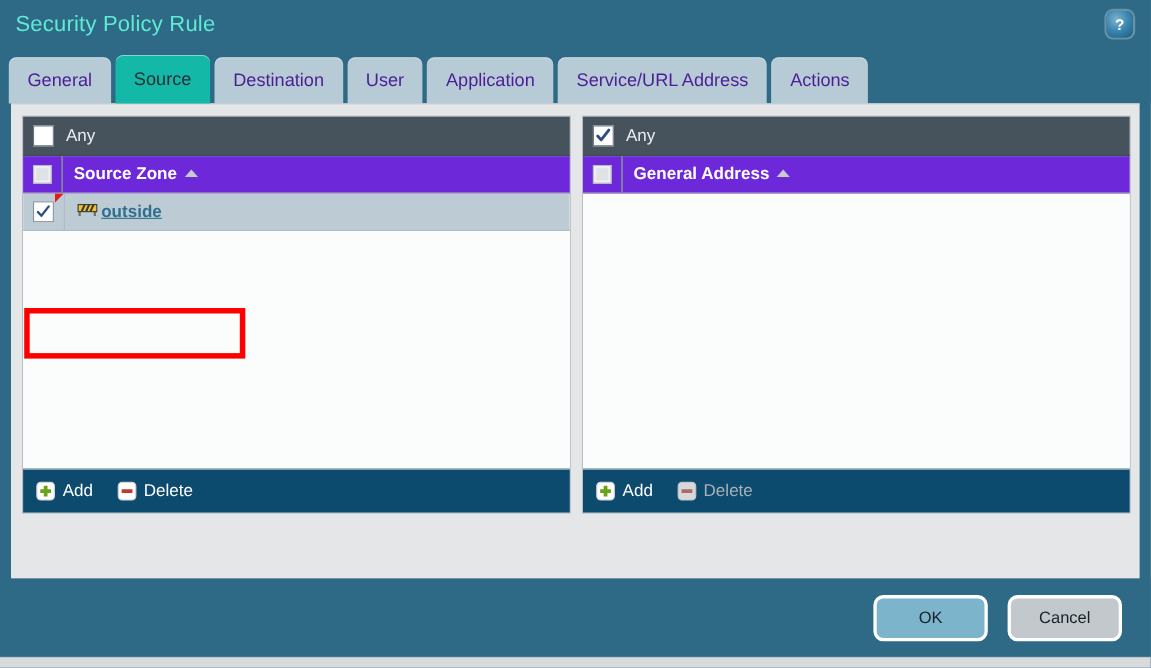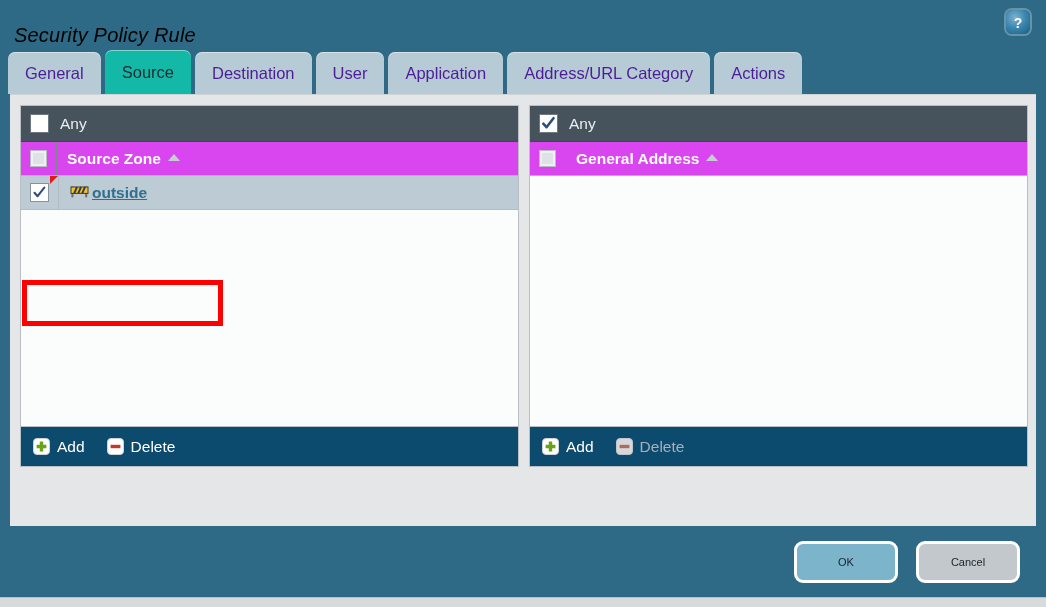--- a/index.html
+++ b/index.html
@@ -20,25 +20,24 @@
     display: flex; flex-direction: column;
   }
 
   
   .titlebar {
     position: relative;
     height: 48px; flex: 0 0 48px;
     background: #2e6a85;
   }
   .title-text {
-    position: absolute; left: 14px; top: 24px;
-    font-size: 20px; color: #000000;
+    position: absolute; left: 14px; top: 11px;
+    font-size: 20px; color: #5eead4;
     letter-spacing: .2px;
     white-space: nowrap;
-    font-style: italic;
   }
   .help-icon {
     position: absolute; right: 16px; top: 10px;
     width: 24px; height: 24px;
     border-radius: 6px;
     background: radial-gradient(circle at 38% 32%, #7fb3cd 0%, #3a86b0 48%, #1d5b80 100%);
     box-shadow: 0 0 0 2px rgba(255,255,255,.28);
     cursor: pointer;
   }
   .help-icon svg { display: block; width: 24px; height: 24px; }
@@ -105,21 +104,21 @@
     cursor: pointer;
   }
   .row-any .lbl {
     margin-left: 11px;
     color: #e9edf0;
     font-size: 15.5px;
   }
 
   .col-head {
     flex: 0 0 33px;
-    background: #d946ef;
+    background: #6d28d9;
     display: flex; align-items: center;
     padding-left: 9px;
     border-bottom: 1px solid #aeb4ba;
     cursor: pointer;
     position: relative;
   }
   .col-head .sep {
     width: 1px; height: 33px;
     background: #9aa1aa;
     margin-left: 9px;
@@ -229,21 +228,21 @@
     display: flex; align-items: center; justify-content: flex-end;
     padding-right: 26px;
   }
   .btn {
     min-width: 104px;
     height: 42px;
     margin-left: 18px;
     border-radius: 9px;
     border: 3px solid #ffffff;
     display: flex; align-items: center; justify-content: center;
-    font-size: 11px;
+    font-size: 15px;
     cursor: pointer;
     color: #17222a;
   }
   .btn.ok     { background: #7cb4cc; }
   .btn.cancel { background: #c3c8cc; }
 
   .bottom-strip {
     flex: 0 0 10px;
     background: #d8dadc;
     border-top: 1px solid #b9bfc4;
@@ -283,21 +282,21 @@
     <div class="tab">
       <span>Destination</span>
     </div>
     <div class="tab">
       <span>User</span>
     </div>
     <div class="tab">
       <span>Application</span>
     </div>
     <div class="tab">
-      <span>Address/URL Category</span>
+      <span>Service/URL Address</span>
     </div>
     <div class="tab">
       <span>Actions</span>
     </div>
   </div>
 
   <div class="content">
 
     <div class="panel left">
 

